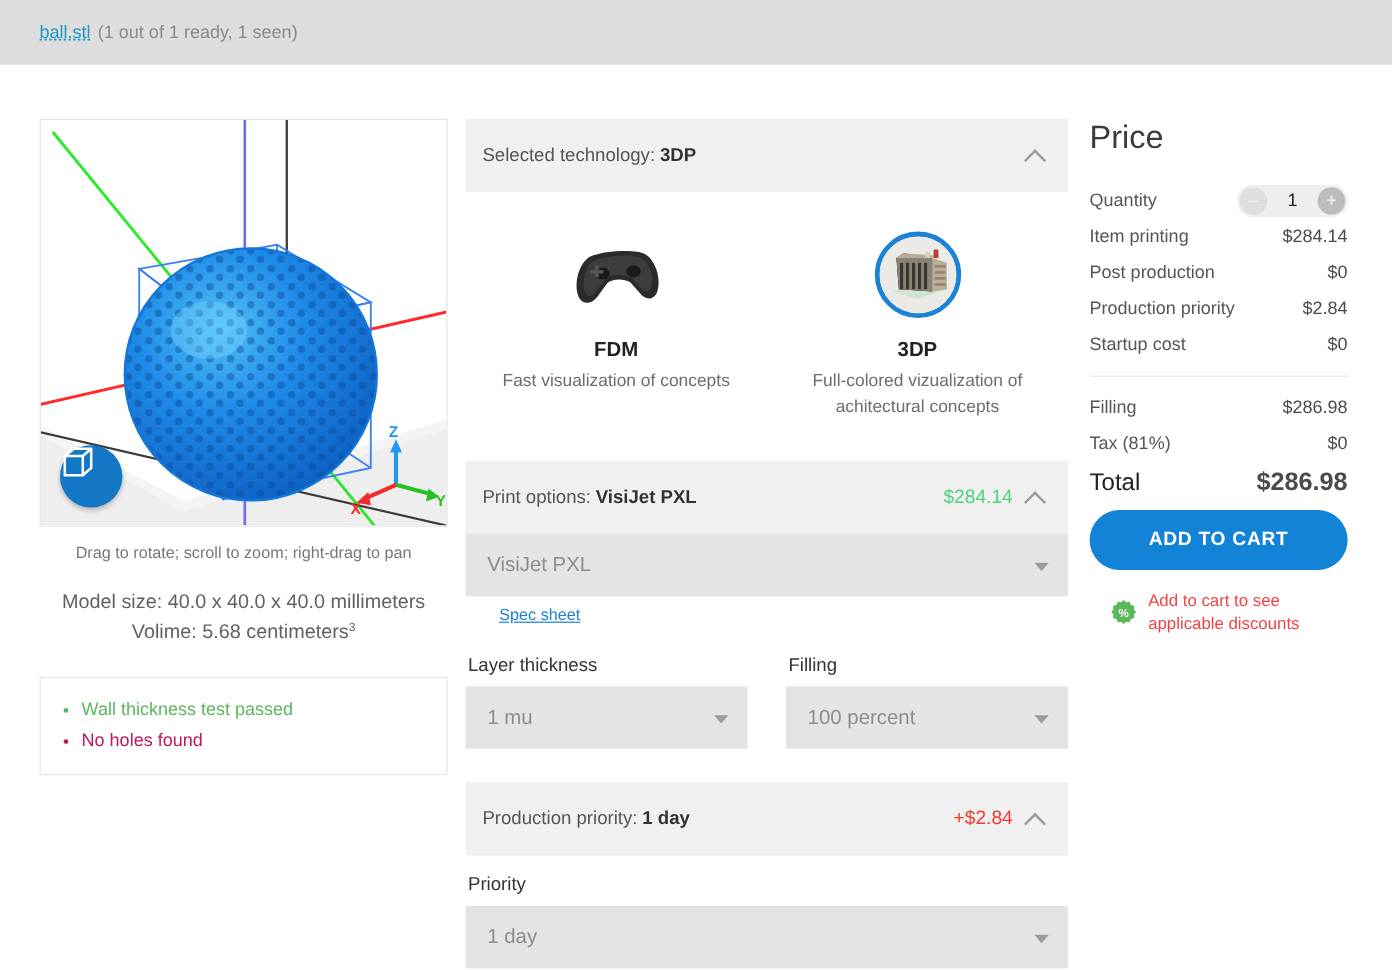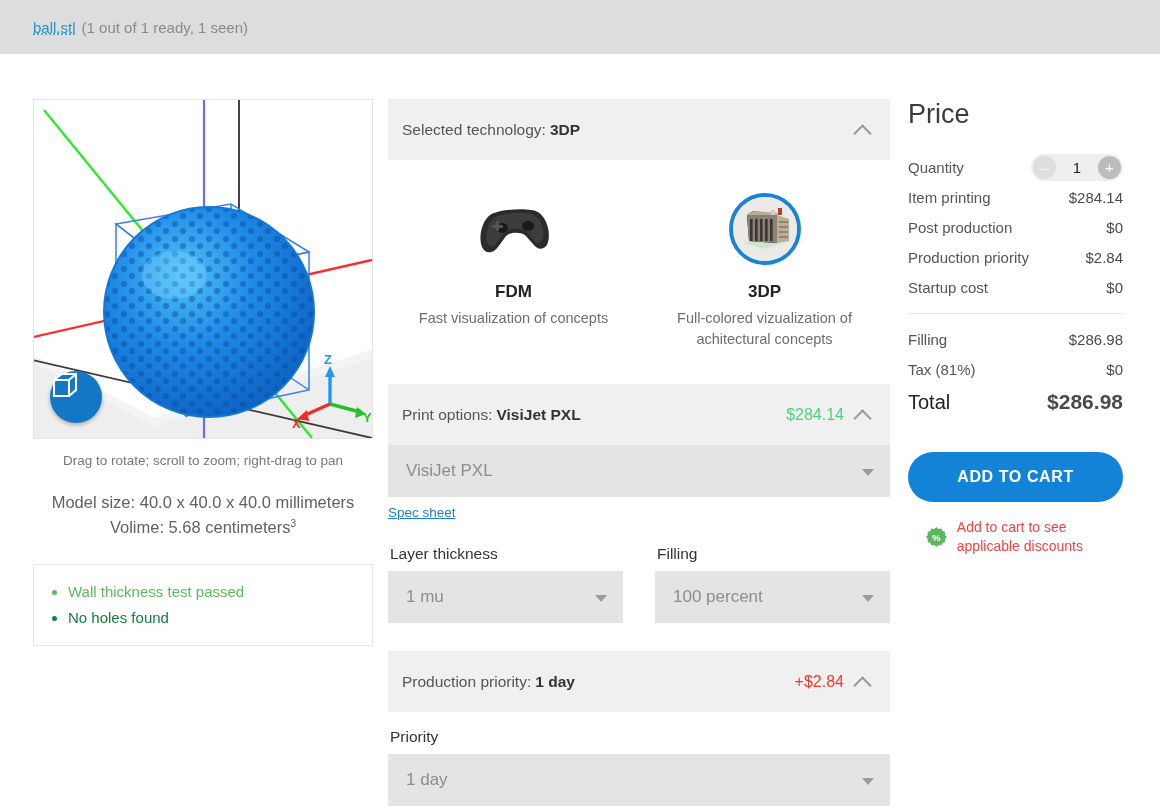--- a/index.html
+++ b/index.html
@@ -72,21 +72,21 @@
 
   .tests {
     margin-top: 24px;
     border: 1px solid #e6e6e6;
     padding: 14px 18px 14px 34px;
     font-size: 15px;
     line-height: 1.75;
   }
   .tests li { list-style: disc; }
   .tests li.pass { color: #5cb85c; }
-  .tests li.fail { color: #15803d; }
+  .tests li.fail { color: #be185d; }
 
   
   .sec-header {
     background: #f0f0f0;
     height: 61px;
     display: flex; align-items: center;
     padding: 0 18px 0 14px;
     font-size: 15.5px;
     color: #555;
     cursor: pointer;
@@ -147,20 +147,21 @@
     border-right: 6px solid transparent;
     border-top: 7px solid #9b9b9b;
   }
   .speclink {
     display: inline-block;
     margin-top: 8px;
     font-size: 13.5px;
     color: #1b7fd4;
     text-decoration: underline;
     cursor: pointer;
+    margin-left: 28px;
   }
   .two-col { display: flex; gap: 32px; margin-top: 8px; }
   .two-col > div { flex: 1; }
 
   
   .price-title { font-size: 27px; color: #3b3b3b; font-weight: normal; margin-bottom: 22px; }
   .prow {
     display: flex; align-items: center;
     font-size: 15px; color: #555;
     height: 30px;
@@ -183,21 +184,21 @@
     width: 23px; height: 23px; border-radius: 50%;
     display: flex; align-items: center; justify-content: center;
     color: #fff; font-size: 15px; line-height: 1;
     cursor: pointer;
   }
   .stepper .btn.minus { background: #dedede; color: #f3f3f3; }
   .stepper .btn.plus  { background: #bcbcbc; }
   .stepper .qty { flex: 1; text-align: center; font-size: 15px; color: #222; }
 
   .cart-btn {
-    margin-top: 32px;
+    margin-top: 5px;
     height: 50px; width: 100%;
     background: #1383d8;
     border: none; border-radius: 25px;
     color: #fff; font-size: 16px; font-weight: bold;
     letter-spacing: .6px;
     cursor: pointer;
     font-family: "Liberation Sans", sans-serif;
   }
   .discount {
     display: flex; align-items: center; gap: 10px;

